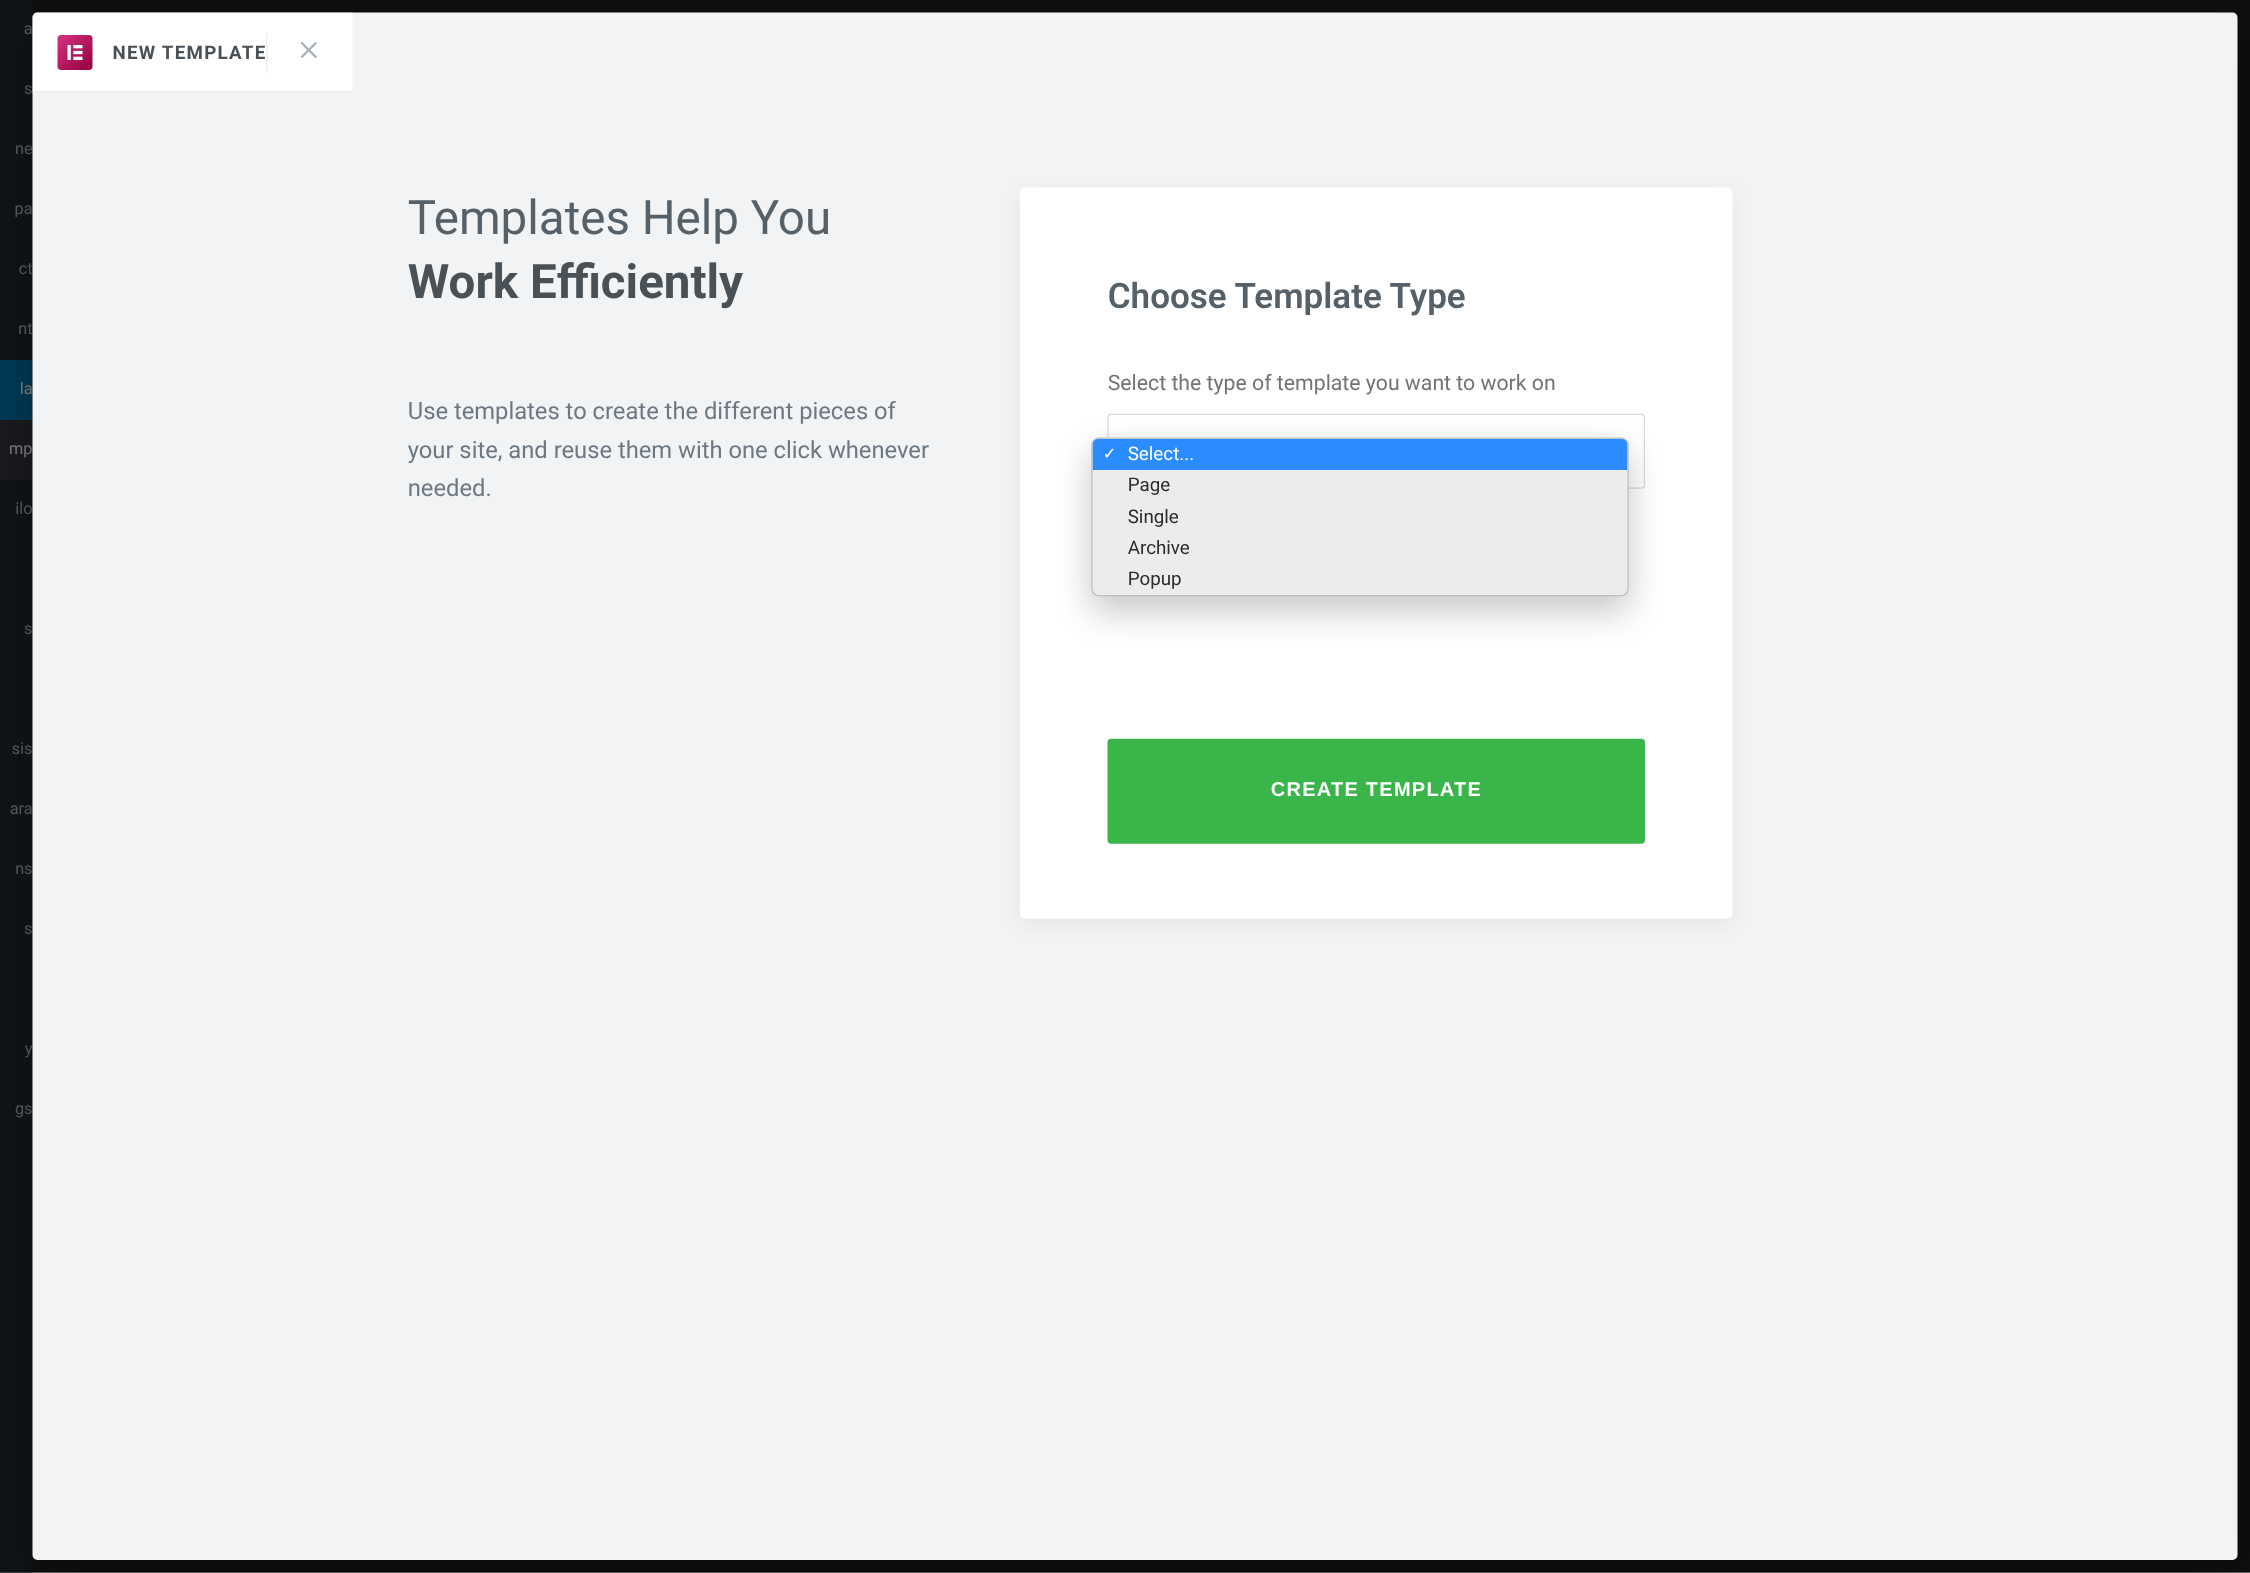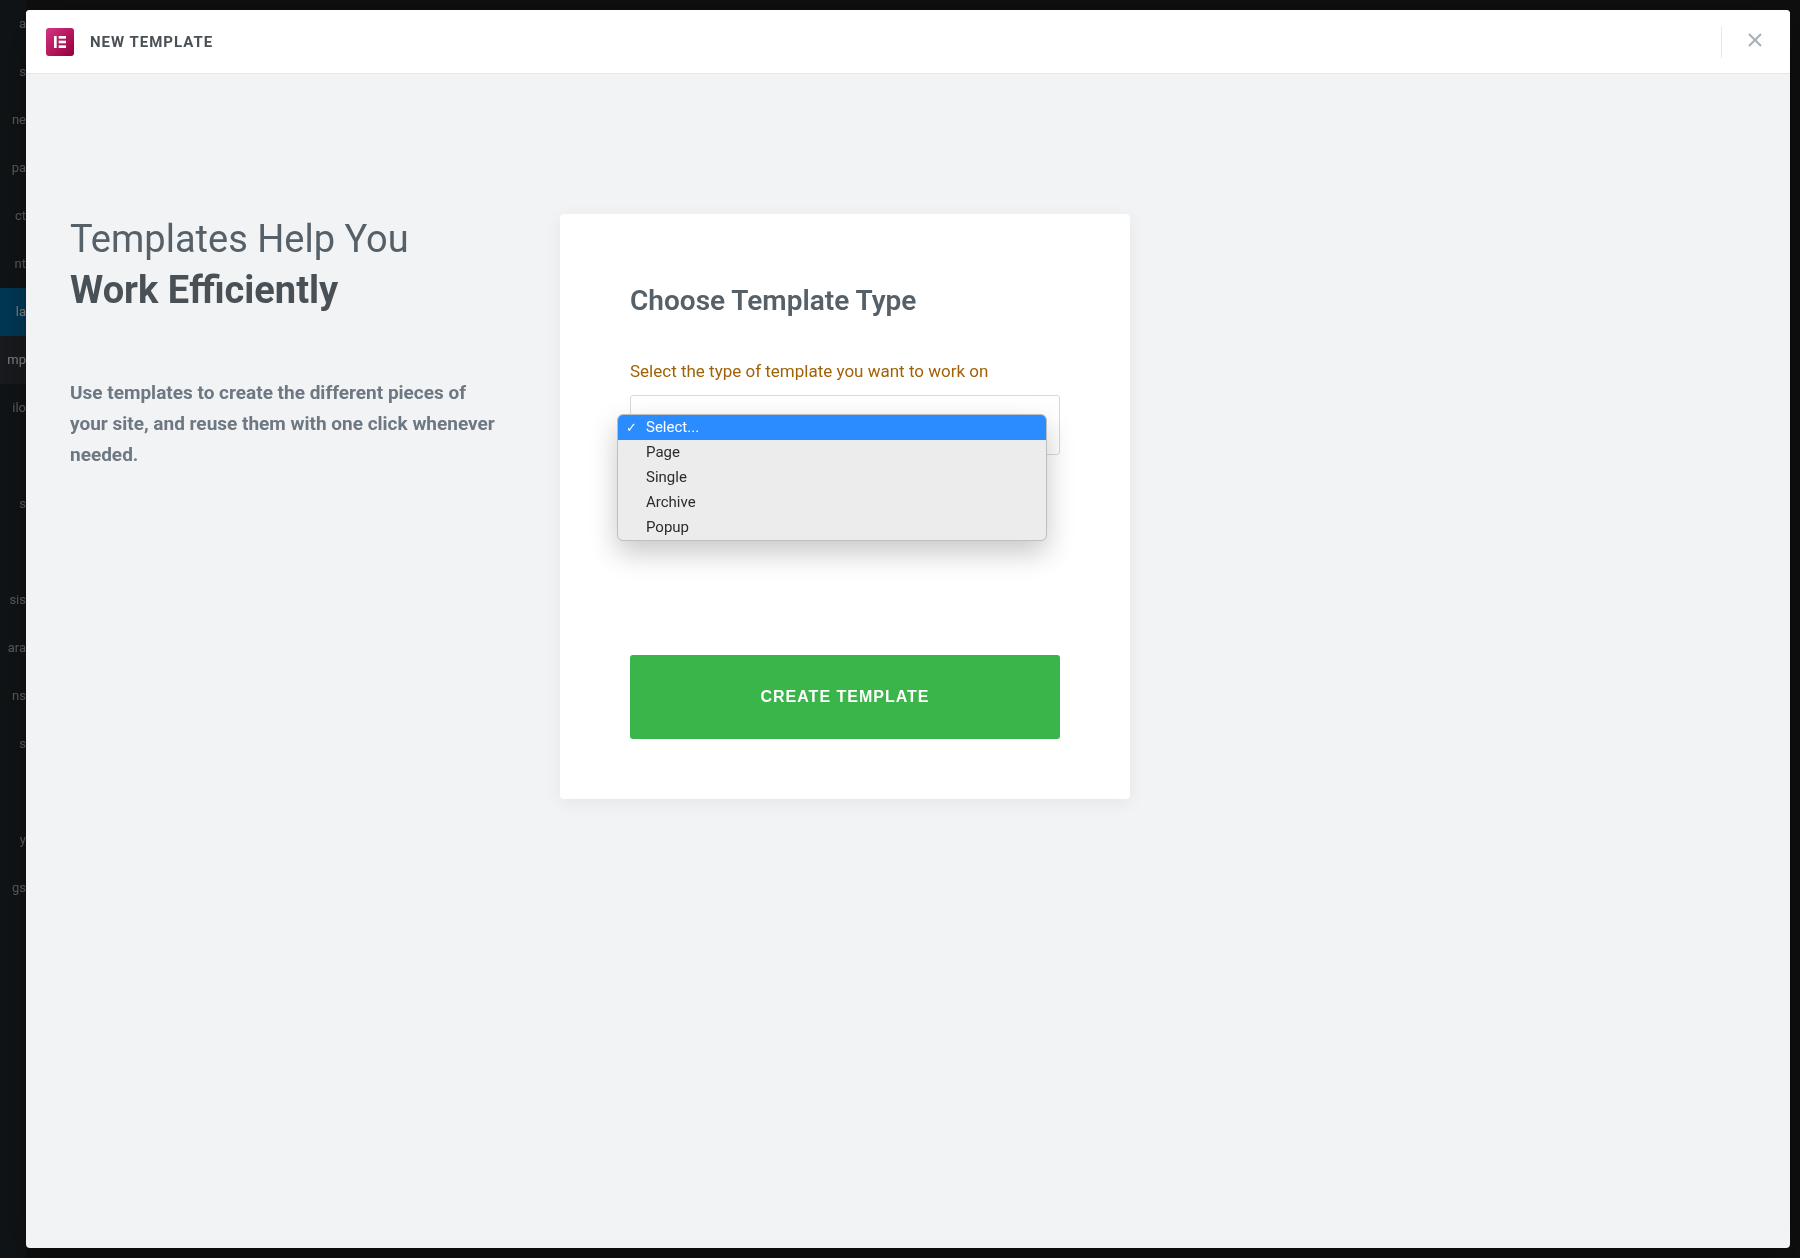--- a/index.html
+++ b/index.html
@@ -37,21 +37,21 @@
     position: absolute;
     inset: 0;
     background: rgba(0,0,0,0.5);
   }
   .modal {
     position: absolute;
     top: 10px; left: 26px; right: 10px; bottom: 10px;
     background: #f1f3f4;
     border-radius: 4px;
     display: flex;
-    flex-direction: column;
+    flex-direction: row;
     box-shadow: 0 10px 40px rgba(0,0,0,0.3);
     overflow: hidden;
   }
 
   
   .modal-header {
     height: 64px;
     background: #fff;
     border-bottom: 1px solid #e6e9ec;
     display: flex;
@@ -115,40 +115,39 @@
   .col-left h1 .bold {
     display: block;
     font-weight: 700;
     color: #495157;
   }
   .col-left p {
     margin-top: 60px;
     font-size: 19px;
     line-height: 1.65;
     color: #6d7882;
-    font-weight: bold;
   }
 
   .col-right {
     flex: 0 0 570px;
     background: #fff;
     border-radius: 4px;
     box-shadow: 0 4px 18px rgba(0,0,0,0.06);
     padding: 70px 70px 60px 70px;
     position: relative;
   }
   .form-title {
     font-size: 28px;
     font-weight: 600;
     color: #556068;
     margin-bottom: 44px;
   }
   .form-label {
     font-size: 17px;
-    color: #a16207;
+    color: #737373;
     margin-bottom: 14px;
     display: block;
   }
   .select-box {
     position: relative;
     width: 100%;
     height: 60px;
     border: 1px solid #d5dadf;
     border-radius: 3px;
     background: #fff;

